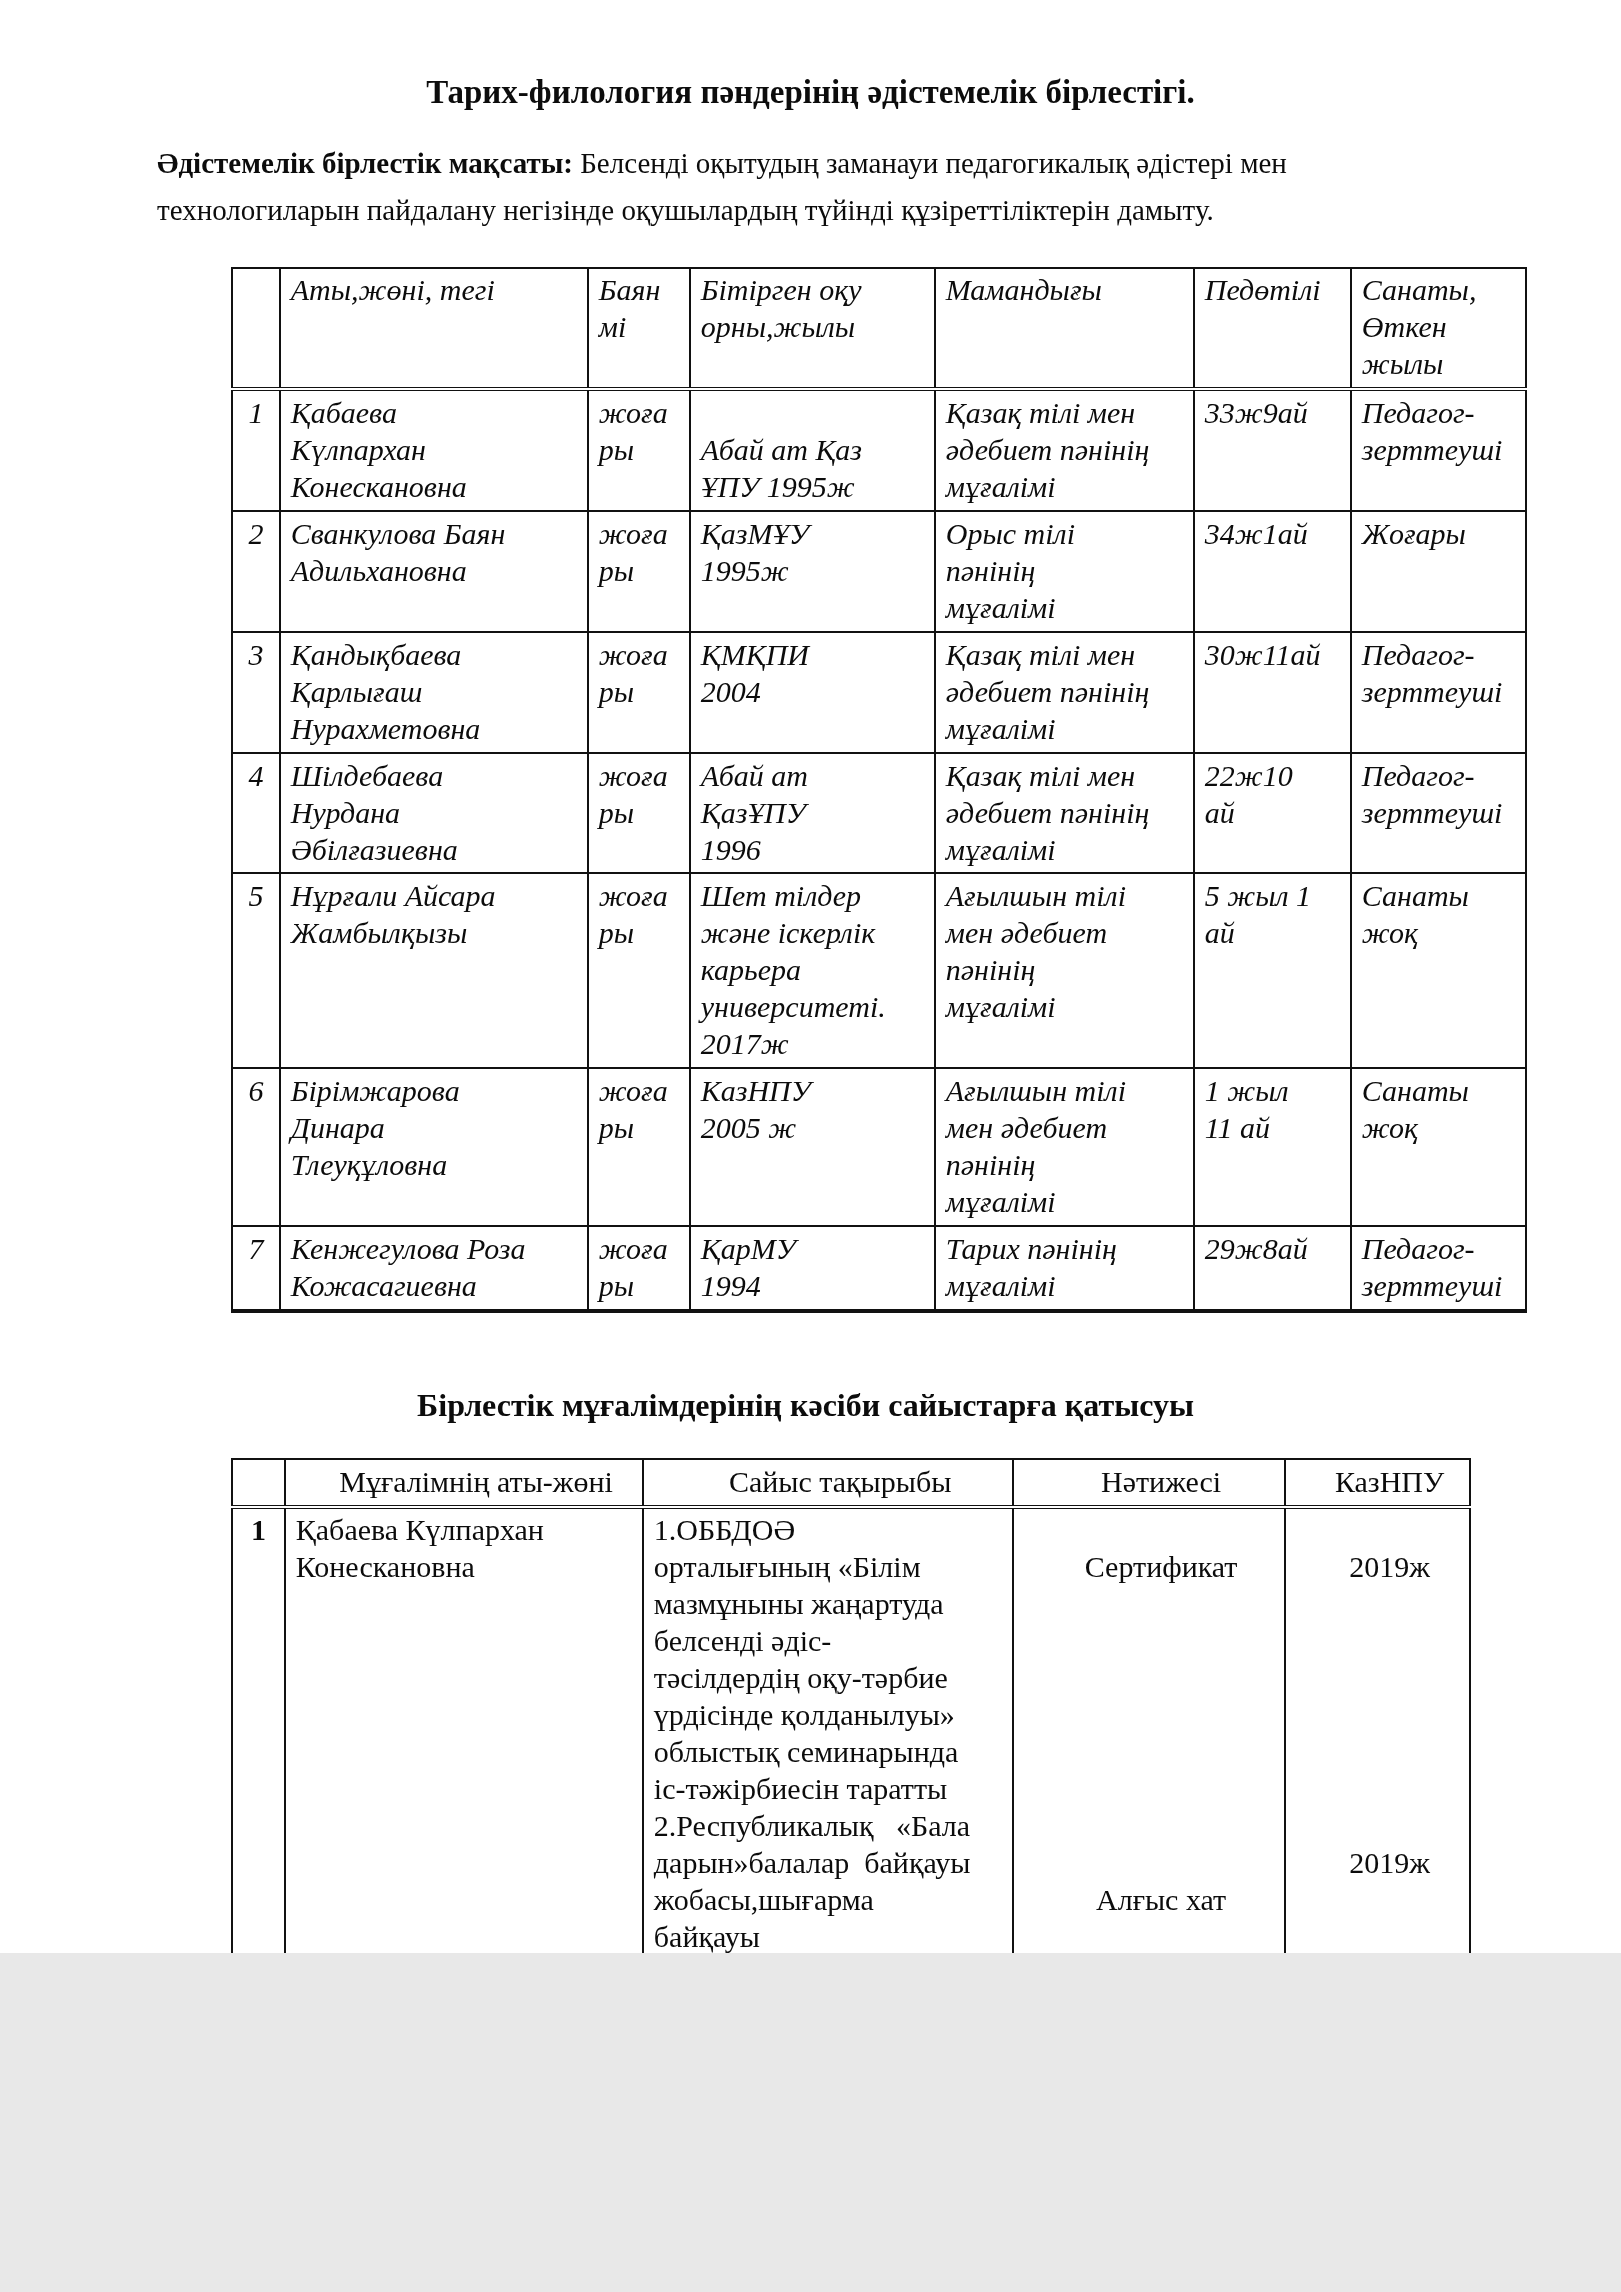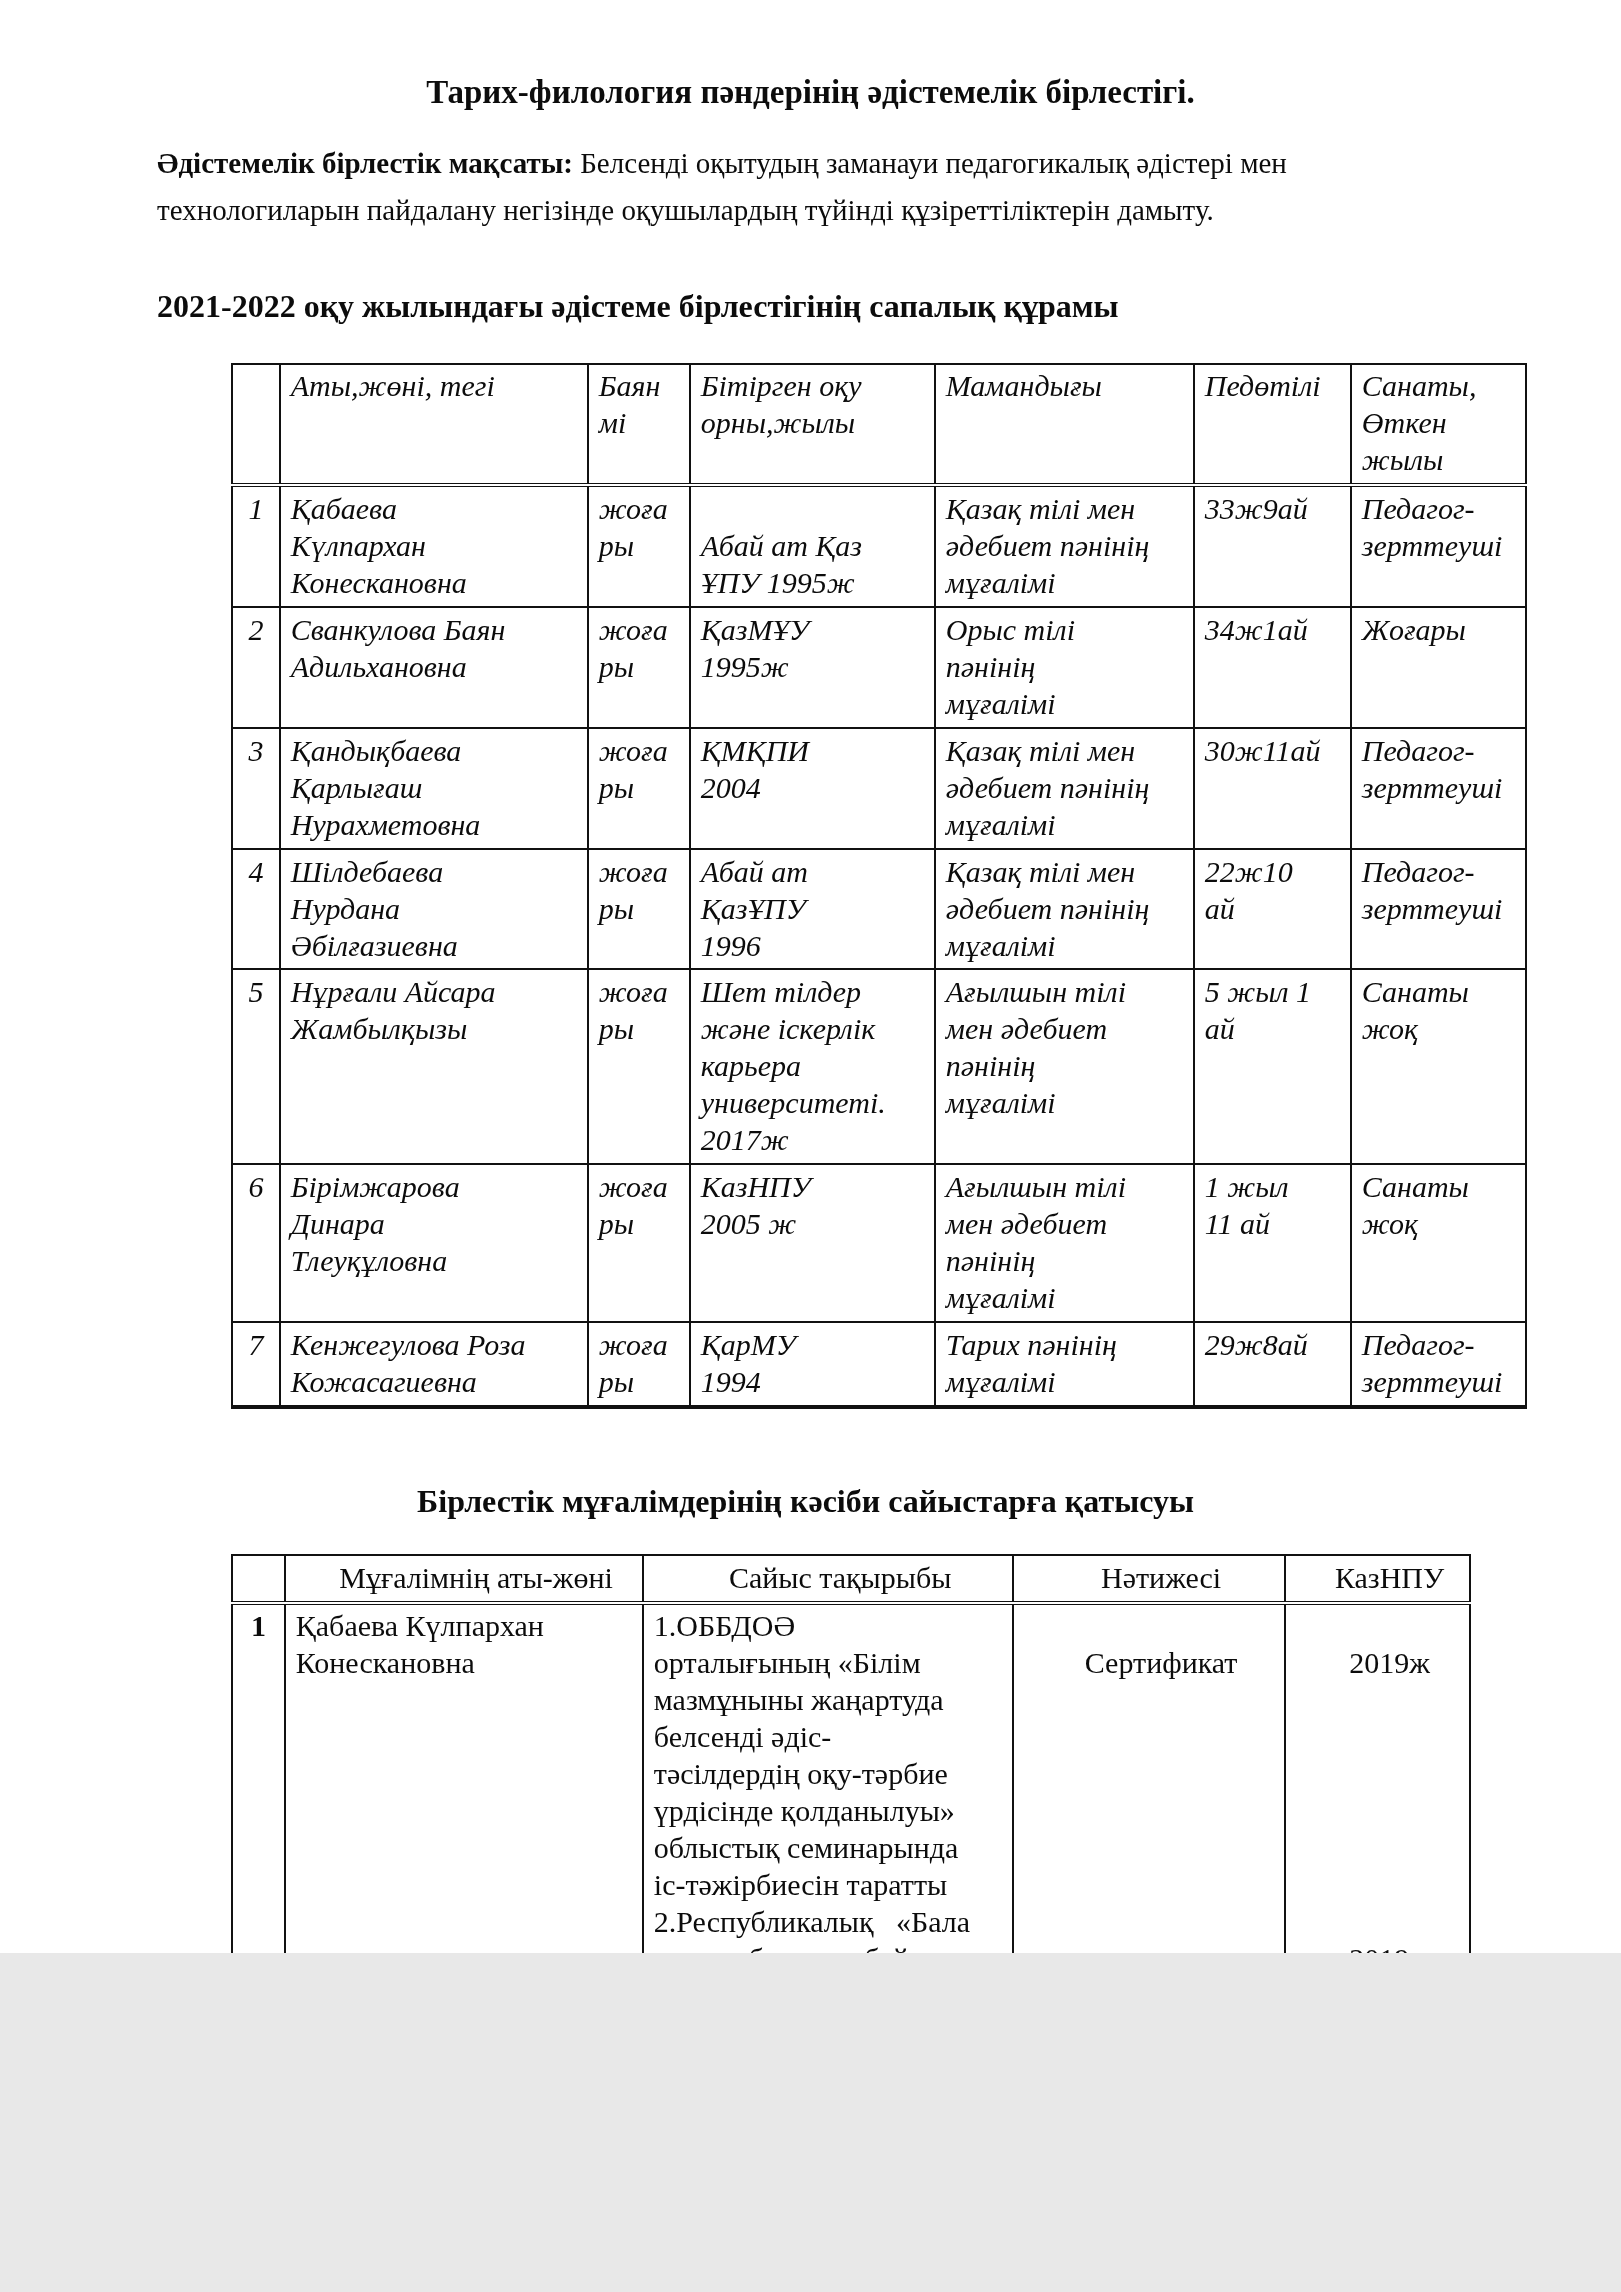--- a/index.html
+++ b/index.html
@@ -47,21 +47,20 @@
 </style>
 </head>
 <body>
 
 <div class="page">
 
   <div class="doc-title">Тарих-филология пәндерінің әдістемелік бірлестігі.</div>
 
   <p class="goal"><b>Әдістемелік бірлестік мақсаты:</b><span> Белсенді оқытудың заманауи педагогикалық әдістері мен технологиларын пайдалану негізінде оқушылардың түйінді құзіреттіліктерін дамыту.</span></p>
 
-  <h2 class="section-heading heading-left">2021-2022 оқу жылындағы әдістеме бірлестігінің сапалық құрамы</h2>
 
   <table class="t1">
     <colgroup>
       <col style="width:48px">
         <col style="width:308px">
         <col style="width:102px">
       <col style="width:245px">
         <col style="width:259px">
         <col style="width:157px">
         <col style="width:175px">

